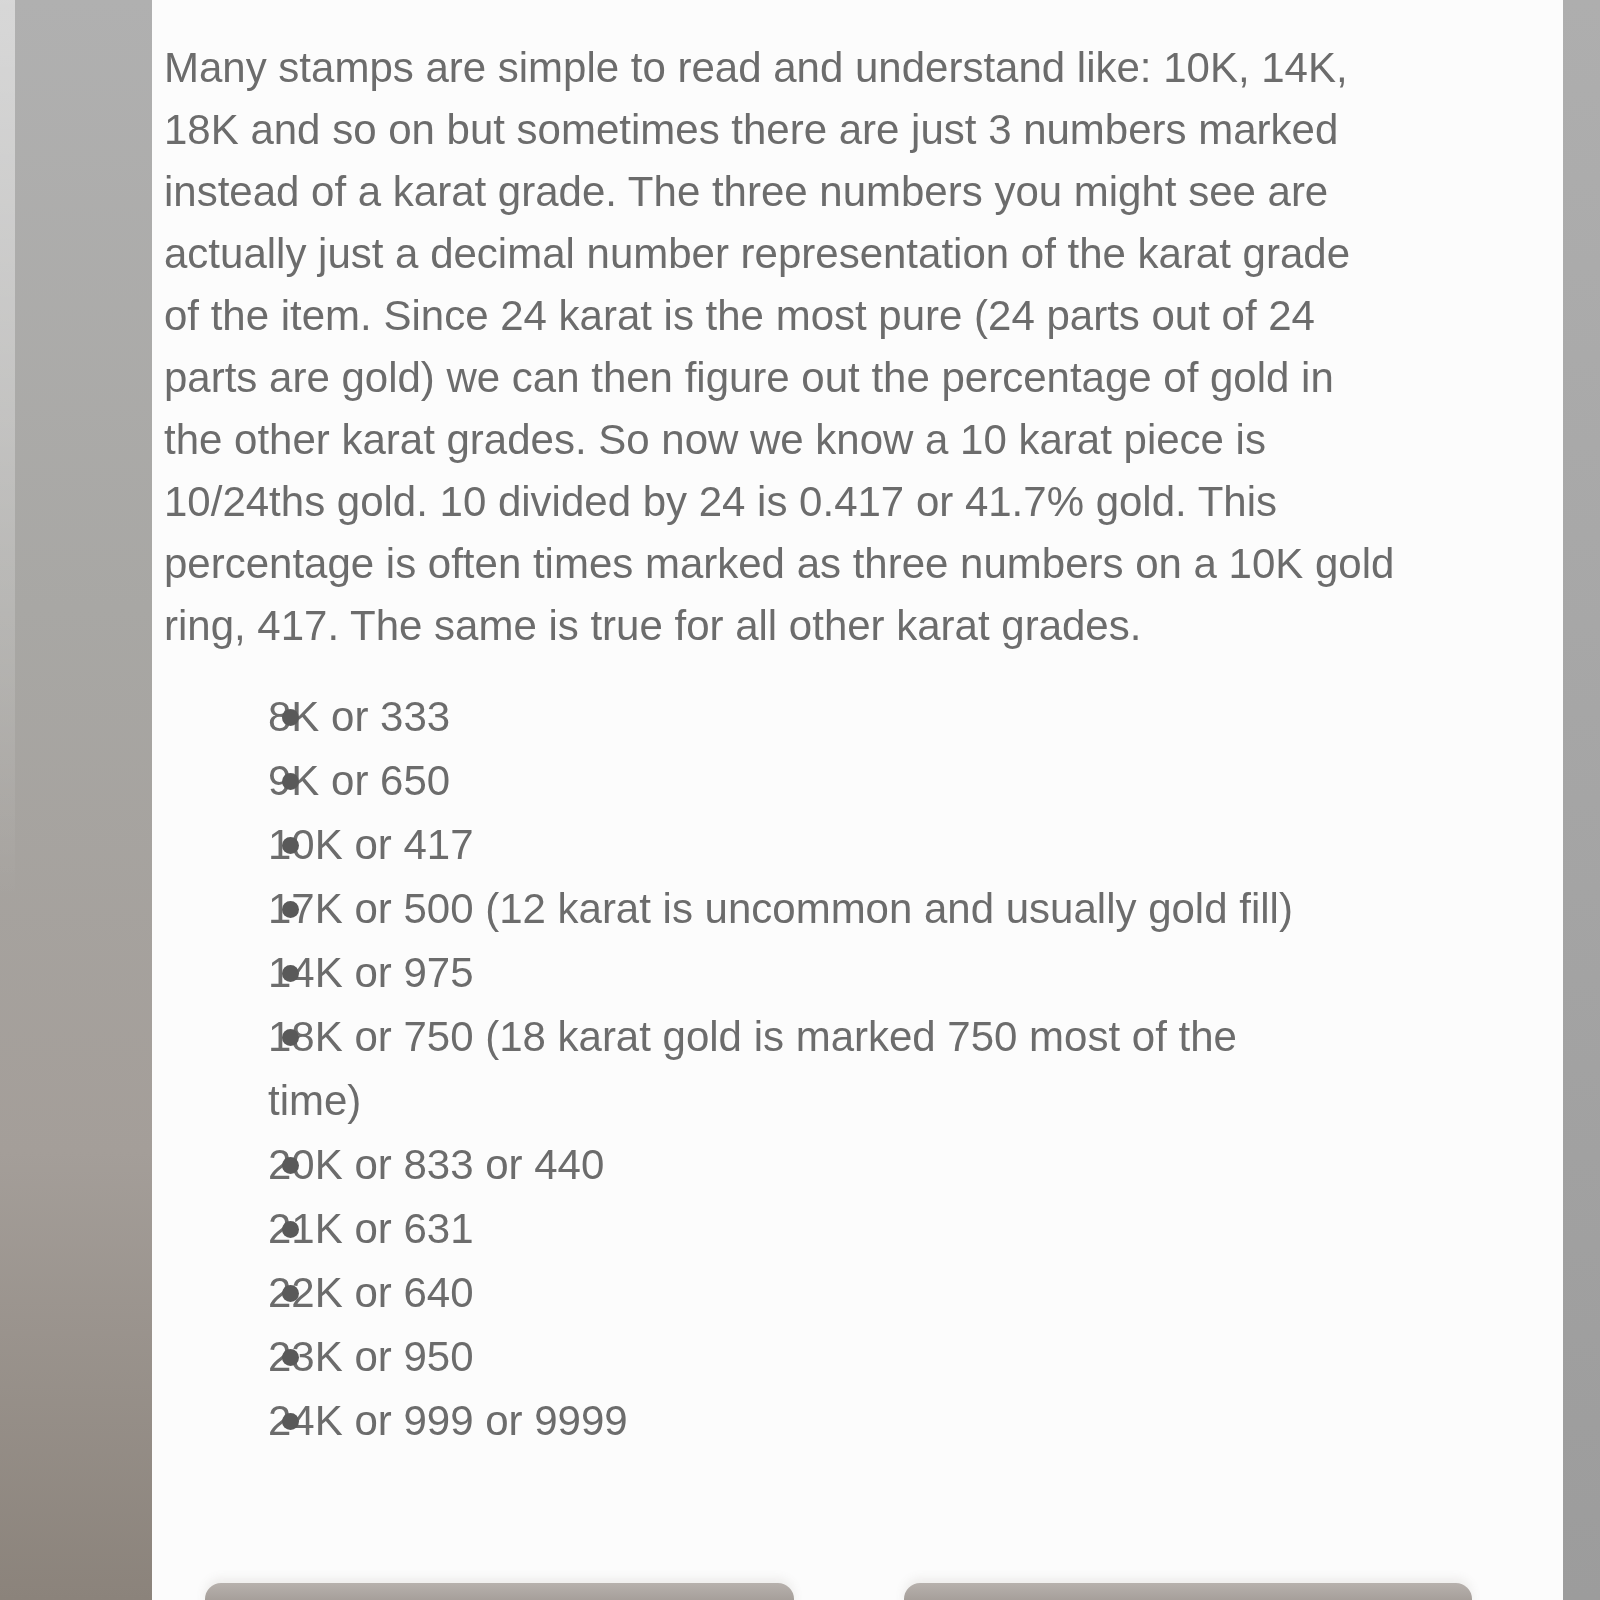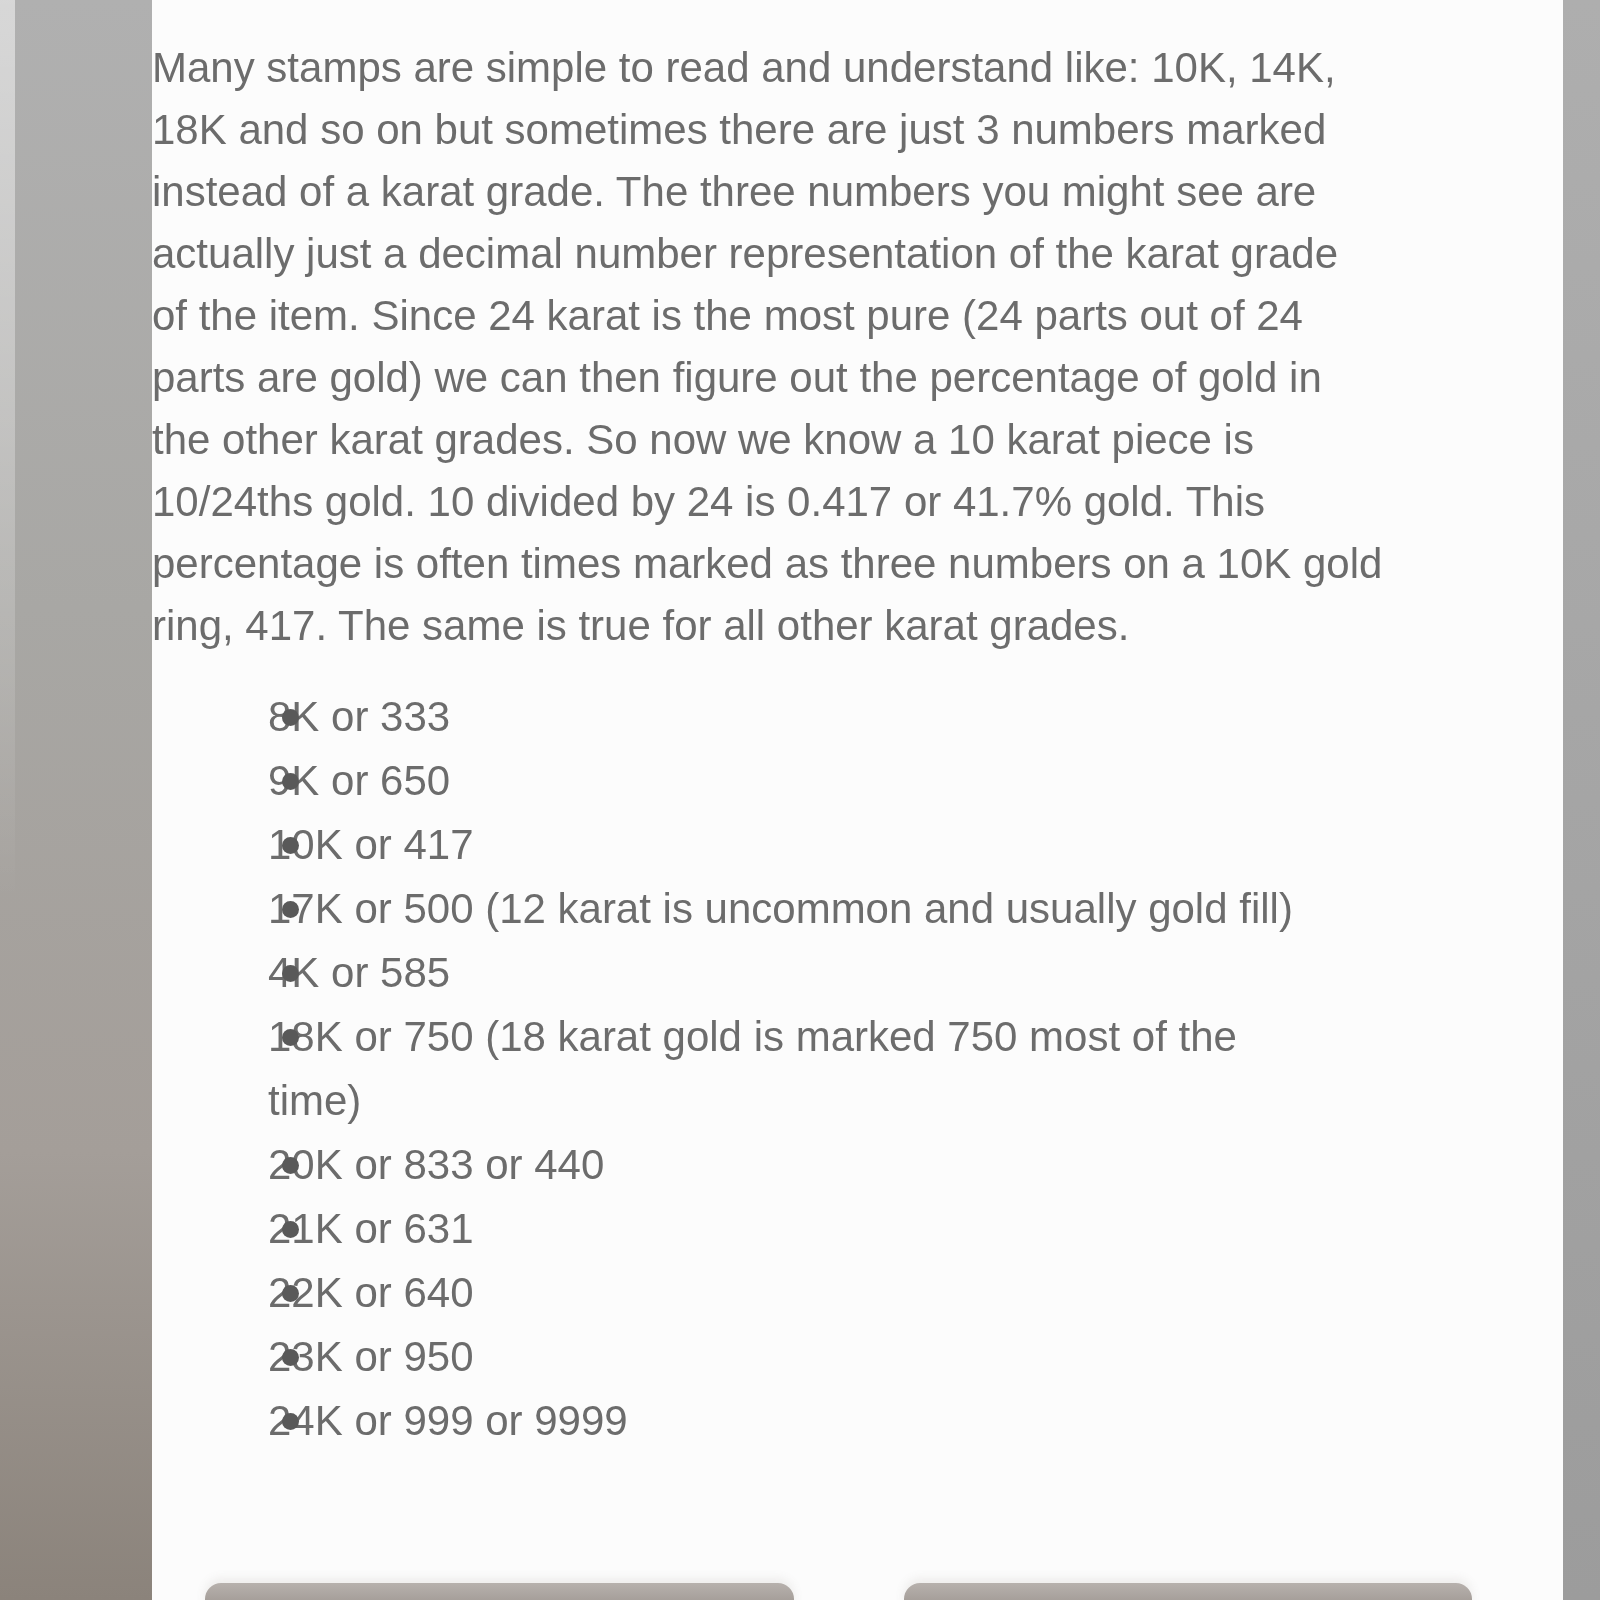--- a/index.html
+++ b/index.html
@@ -56,21 +56,21 @@
   }
   .doc-title {
     margin: 10px 0 0 8px;
     font-size: 80px;
     font-weight: bold;
     line-height: 1.0;
     color: var(--title-text);
     letter-spacing: -1px;
   }
   .intro-paragraph {
-    margin: 37px 48px 0 0;
+    margin: 37px 48px 0 12px;
     font-size: 42px;
     line-height: 62px;
     color: var(--body-text);
     white-space: pre-line;
   }
   .karat-list {
     list-style: none;
     margin: 28px 0 0 0;
     padding: 0;
   }
@@ -123,21 +123,21 @@
 the other karat grades. So now we know a 10 karat piece is
 10/24ths gold. 10 divided by 24 is 0.417 or 41.7% gold. This
 percentage is often times marked as three numbers on a 10K gold
 ring, 417. The same is true for all other karat grades.</p>
 
     <ul class="karat-list">
       <li><span class="bullet-dot"></span><span>8K or 333</span></li>
       <li><span class="bullet-dot"></span><span>9K or 650</span></li>
       <li><span class="bullet-dot"></span><span>10K or 417</span></li>
       <li><span class="bullet-dot"></span><span>17K or 500 (12 karat is uncommon and usually gold fill)</span></li>
-      <li><span class="bullet-dot"></span><span>4K or 585</span></li>
+      <li><span class="bullet-dot"></span><span>14K or 975</span></li>
       <li><span class="bullet-dot"></span><span>18K or 750 (18 karat gold is marked 750 most of the
 time)</span></li>
       <li><span class="bullet-dot"></span><span>20K or 833 or 440</span></li>
       <li><span class="bullet-dot"></span><span>21K or 631</span></li>
       <li><span class="bullet-dot"></span><span>22K or 640</span></li>
       <li><span class="bullet-dot"></span><span>23K or 950</span></li>
       <li><span class="bullet-dot"></span><span>24K or 999 or 9999</span></li>
     </ul>
 
     <button class="bottom-button left" aria-label=""></button>

